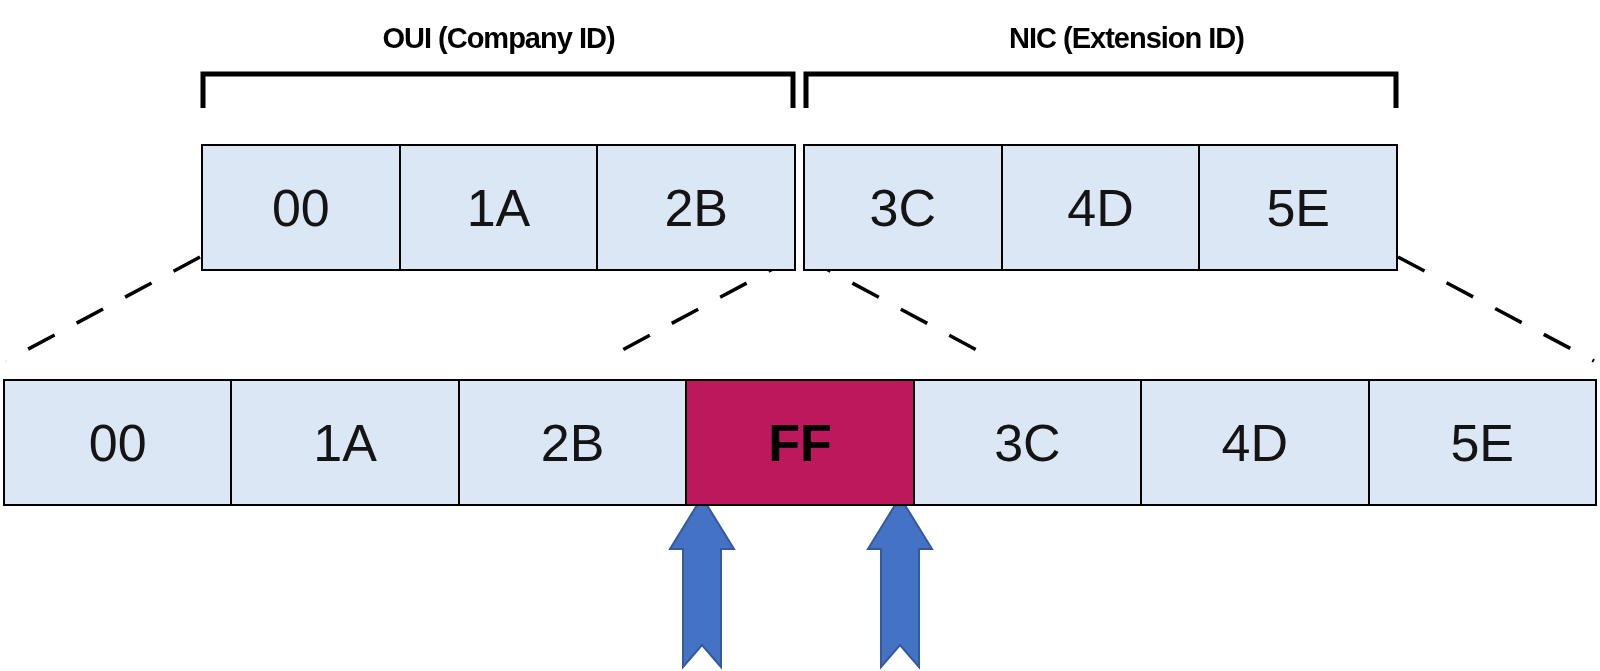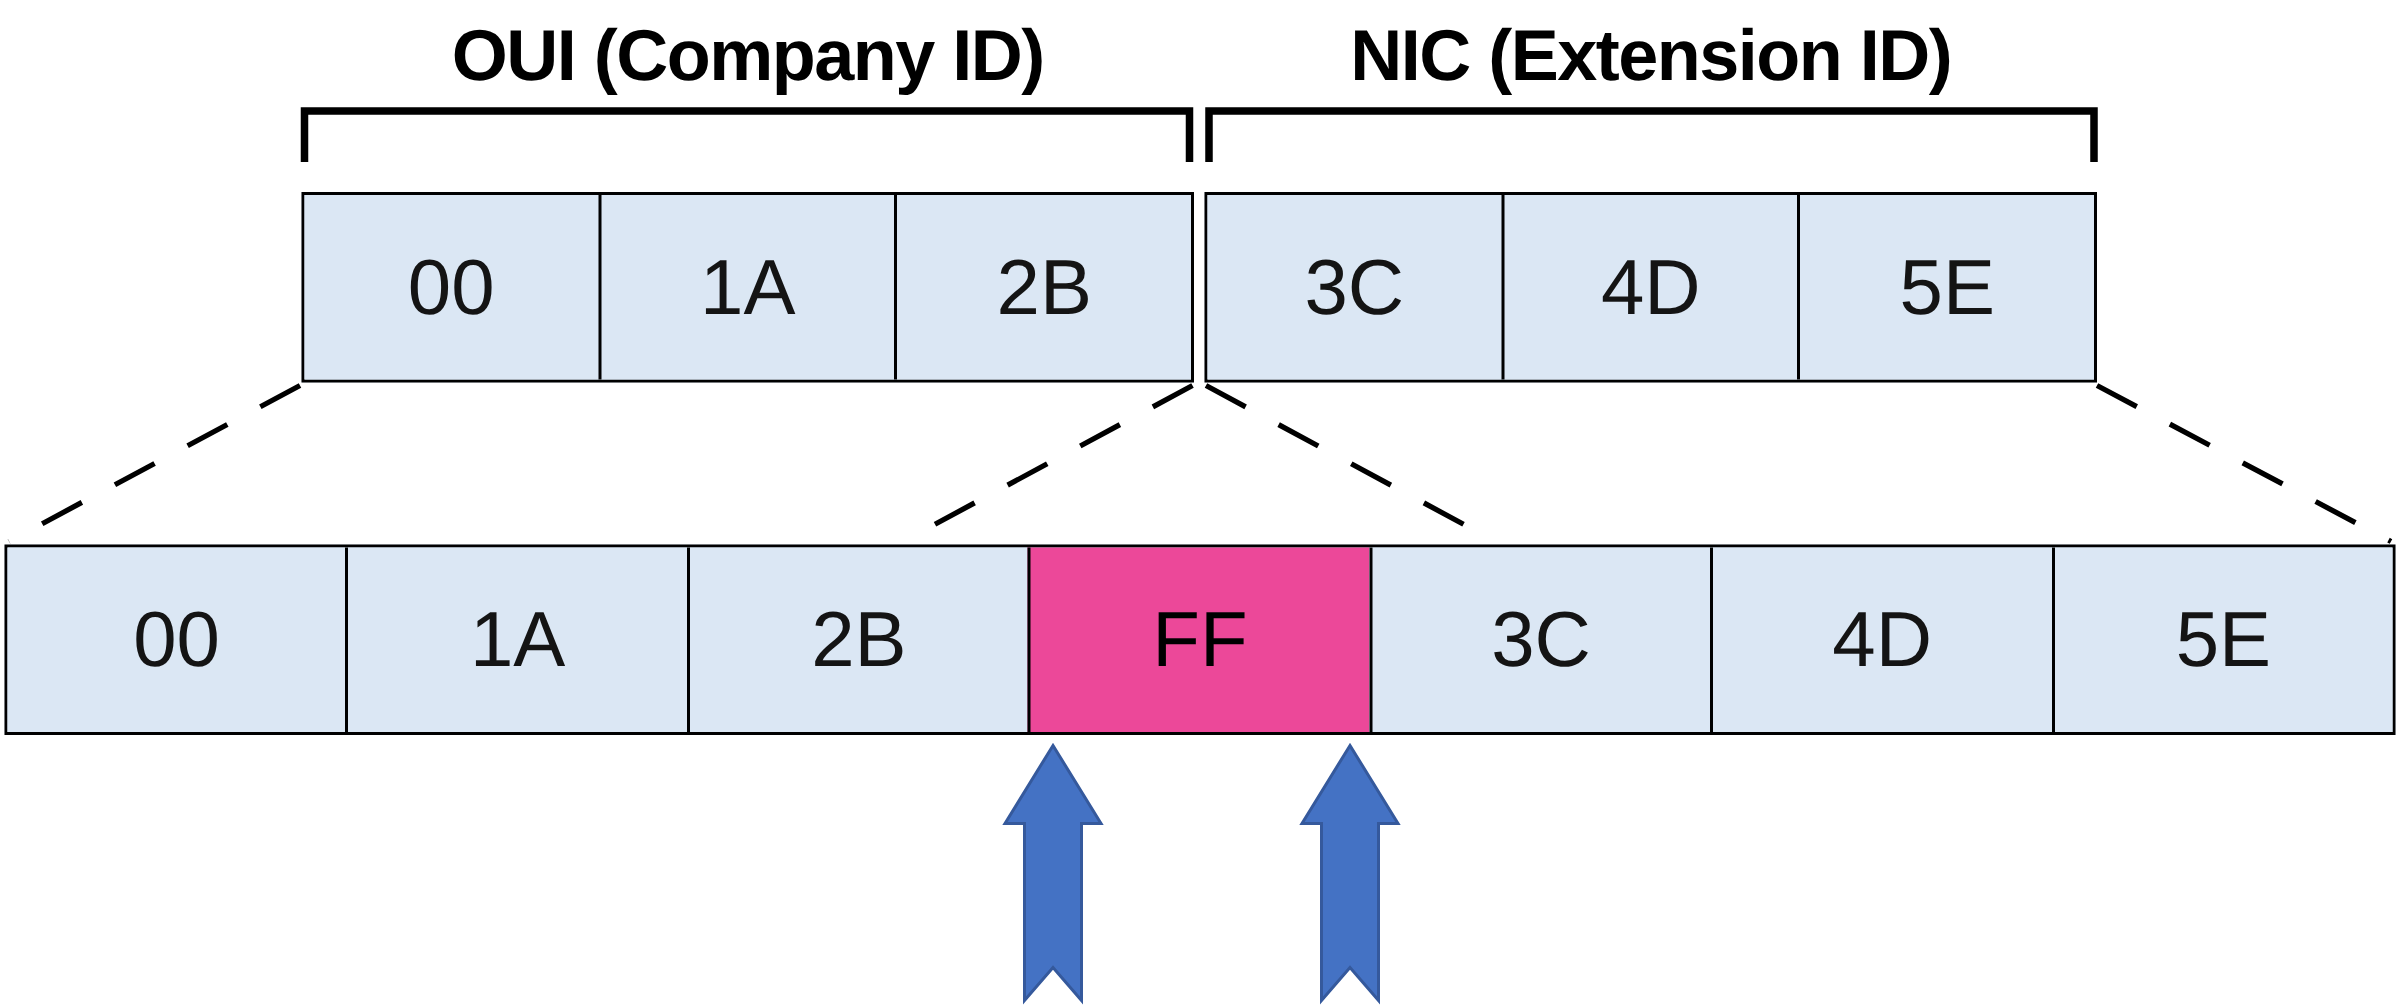--- a/index.html
+++ b/index.html
@@ -21,55 +21,56 @@
     top: 0;
     width: 1600px;
     height: 671px;
   }
   .bracket-label {
     position: absolute;
     top: 12px;
     height: 52px;
     line-height: 52px;
     text-align: center;
-    font-size: 48px;
+    font-size: 29px;
     font-weight: bold;
     color: #000000;
     letter-spacing: -1px;
     white-space: nowrap;
   }
   .label-oui { left: 201px; width: 595px; }
-  .label-nic { left: 803px; width: 595px; }
+  .label-nic { left: 829px; width: 595px; }
 
   .byte-block {
     position: absolute;
     display: flex;
     box-sizing: border-box;
     border: 2.5px solid #000000;
     background: #dbe7f4;
+    margin-top: 16px;
   }
   .block-top-left  { left: 201px; top: 128px; width: 595px;  height: 127px; }
   .block-top-right { left: 803px; top: 128px; width: 595px;  height: 127px; }
   .block-bottom    { left: 3px;   top: 363px; width: 1594px; height: 127px; }
 
   .byte-cell {
     flex: 1 1 0;
     display: flex;
     align-items: center;
     justify-content: center;
     font-size: 52px;
     color: #141414;
     background: #dbe7f4;
     border-left: 2.5px solid #000000;
     box-sizing: border-box;
   }
   .byte-cell:first-child { border-left: none; }
   .byte-cell.inserted {
-    background: #ec4899;
-    font-weight: normal;
+    background: #be185d;
+    font-weight: bold;
     color: #000000;
   }
 </style>
 </head>
 <body>
 
 <div class="stage">
 
   <svg class="overlay" viewBox="0 0 1600 671">
 

